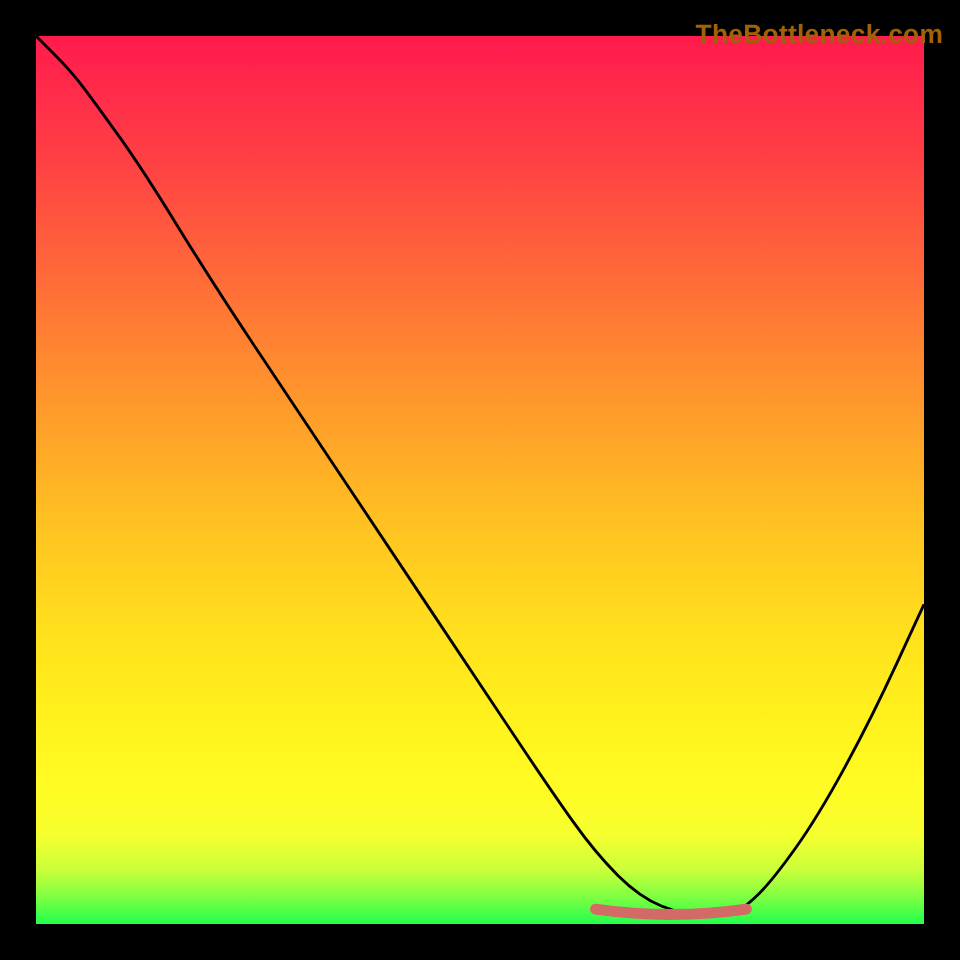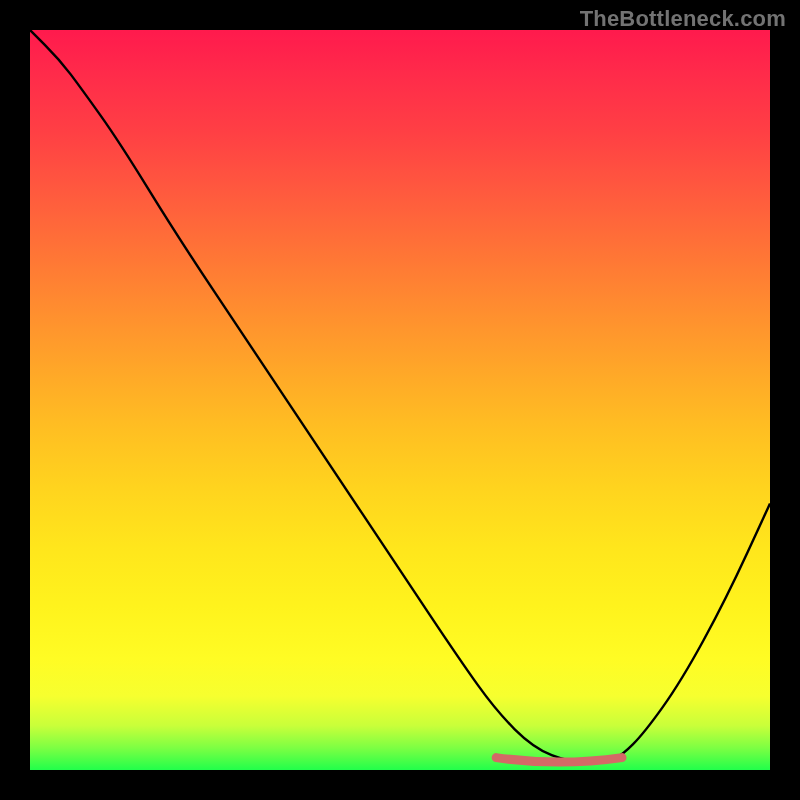--- a/index.html
+++ b/index.html
@@ -12,23 +12,23 @@
     overflow: hidden;
   }
   .frame {
     position: relative;
     width: 800px;
     height: 800px;
     background: #000;
   }
   .watermark {
     position: absolute;
-    top: 6px;
+    top: 16px;
     right: 14px;
-    color: #737373;
+    color: #a16207;
     font-size: 22px;
     font-weight: bold;
     letter-spacing: 0.2px;
     z-index: 10;
   }
   .plot-area {
     position: absolute;
     left: 30px;
     top: 30px;
     width: 740px;

